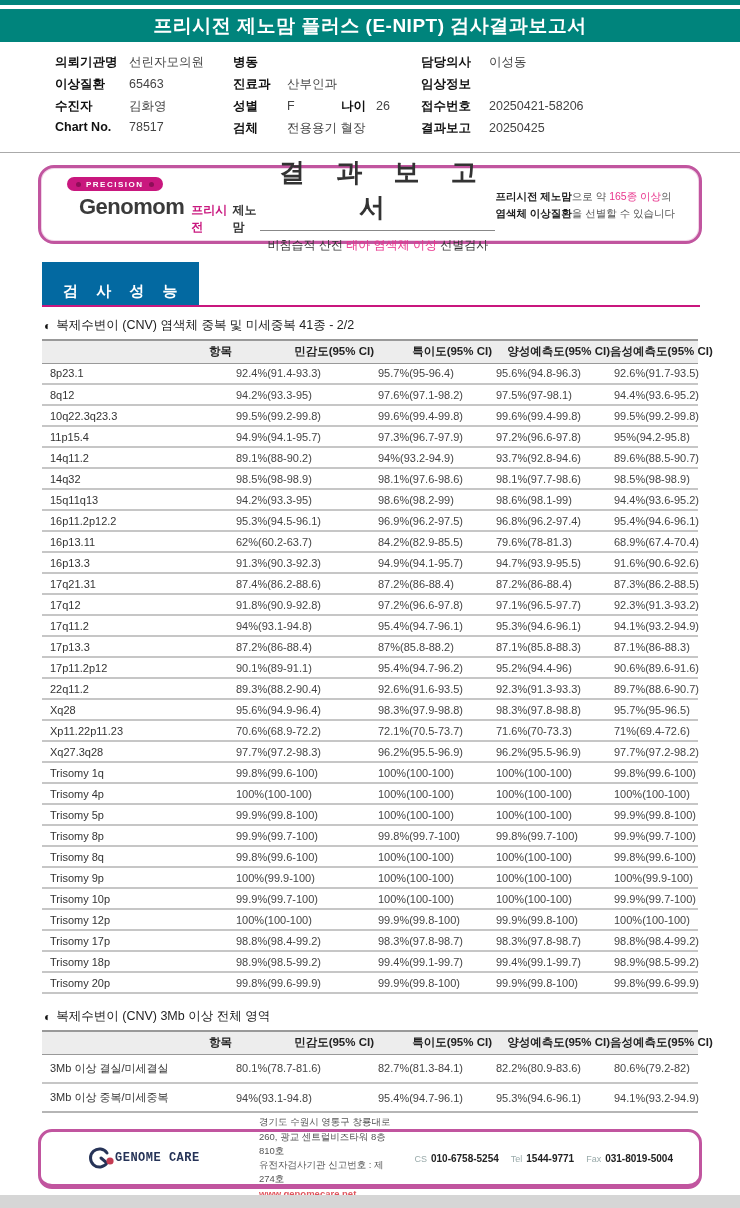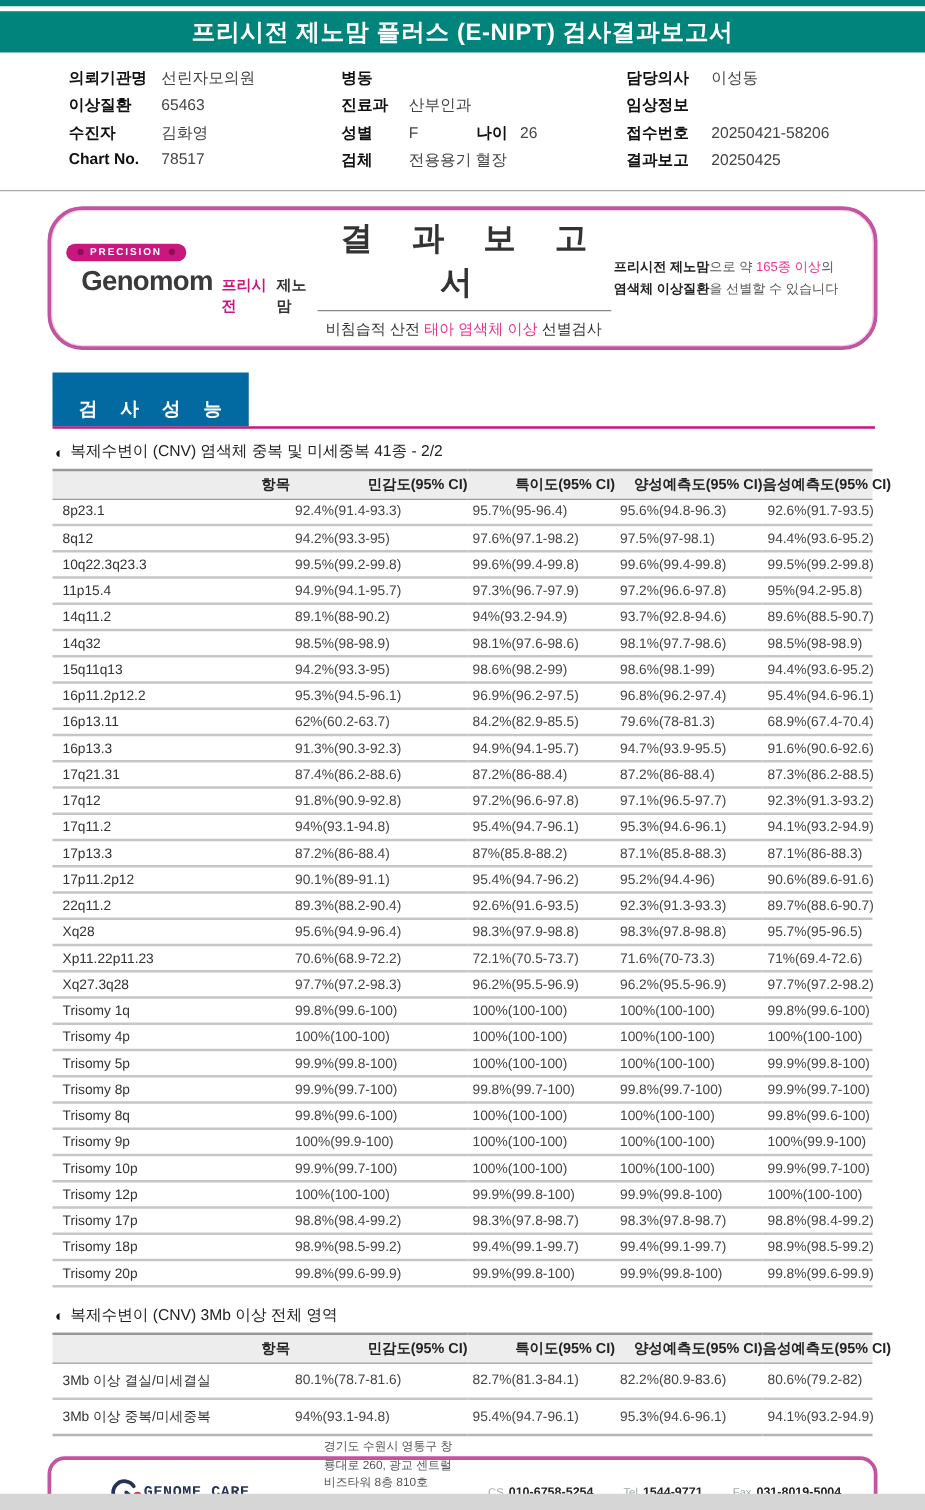--- a/index.html
+++ b/index.html
@@ -15,41 +15,40 @@
     margin-top:4px; height:33px; background:#00847C;
     display:flex; align-items:center; justify-content:center;
   }
   .banner .title { color:#fff; font-weight:bold; font-size:19px; letter-spacing:.5px; }
 
   
   .info {
     padding:12px 10px 10px 55px;
     border-bottom:1px solid #aaa;
     display:flex;
-    gap:40px;
   }
   .info .col { display:flex; flex-direction:column; }
   .info .col1 { width:178px; }
   .info .col2 { width:188px; }
   .info .col3 { flex:1; }
   .info .row { display:flex; align-items:baseline; height:22px; font-size:12.5px; }
   .info .lbl { font-weight:bold; color:#111; flex:none; }
   .col1 .lbl { width:74px; }
   .col2 .lbl { width:54px; }
   .col3 .lbl { width:68px; }
   .info .val { color:#444; }
   .inline-lbl { font-weight:bold; color:#111; margin-left:38px; margin-right:10px; }
   .sex-val { width:16px; }
 
   
   .report-box {
-    margin:12px 38px 0; height:115px;
-    border:3px solid #C1559F; border-radius:28px;
+    margin:12px 38px 0; height:79px;
+    border:3px solid #C1559F; border-radius:16px;
     box-shadow:inset 0 0 0 1px #f1d4e7;
-    display:flex; align-items:center; padding:0 18px 0 12px;
+    display:flex; align-items:center; padding:0 18px 0 26px;
   }
   .brand-block { width:198px; }
   .precision-pill {
     display:inline-flex; align-items:center; gap:5px;
     background:#C9177E; color:#fff; border-radius:9px;
     font-size:8px; font-weight:bold; letter-spacing:1.5px;
     padding:2.5px 9px; margin-bottom:3px;
   }
   .pill-dot { width:5px; height:5px; border-radius:50%; background:#8e0e58; display:inline-block; }
   .brand-line { display:flex; align-items:baseline; gap:7px;margin-left:12px; }
@@ -89,21 +88,21 @@
   
   .footer-box {
     margin:16px 38px 0; height:60px;
     border:3px solid #C1559F; border-bottom-width:5px; border-radius:14px;
     display:flex; align-items:center; padding:0 26px 0 44px; gap:24px;
   }
   .gc-logo { display:flex; align-items:center; gap:0; width:150px; flex:none;font-family:Liberation Mono, monospace; }
   .gc-name { font-size:12px; font-weight:bold; color:#263357; letter-spacing:.5px; white-space:nowrap; }
   .addr { flex:1; font-size:9.5px; color:#555; line-height:1.5; }
   .addr .link { color:#E0565E; font-weight:bold; text-decoration:none; }
-  .contacts { display:flex; gap:24px; flex:none; font-size:10px; }
+  .contacts { display:flex; gap:12px; flex:none; font-size:10px; }
   .contacts .clbl { color:#9aa; margin-right:4px; font-size:9px; }
   .contacts .cval { color:#222; font-weight:bold; }
   .bottom-strip { position:absolute; bottom:0; left:0; width:100%; height:13px; background:#d6d6d6; }
 </style>
 </head>
 <body>
 
 <div class="top-strip"></div>
 
 <div class="banner">

